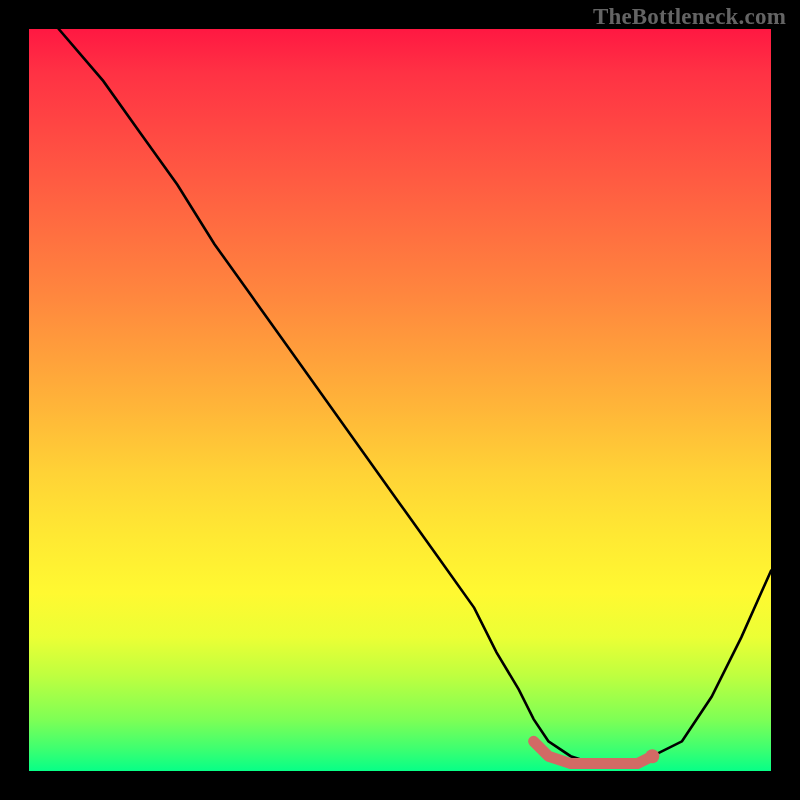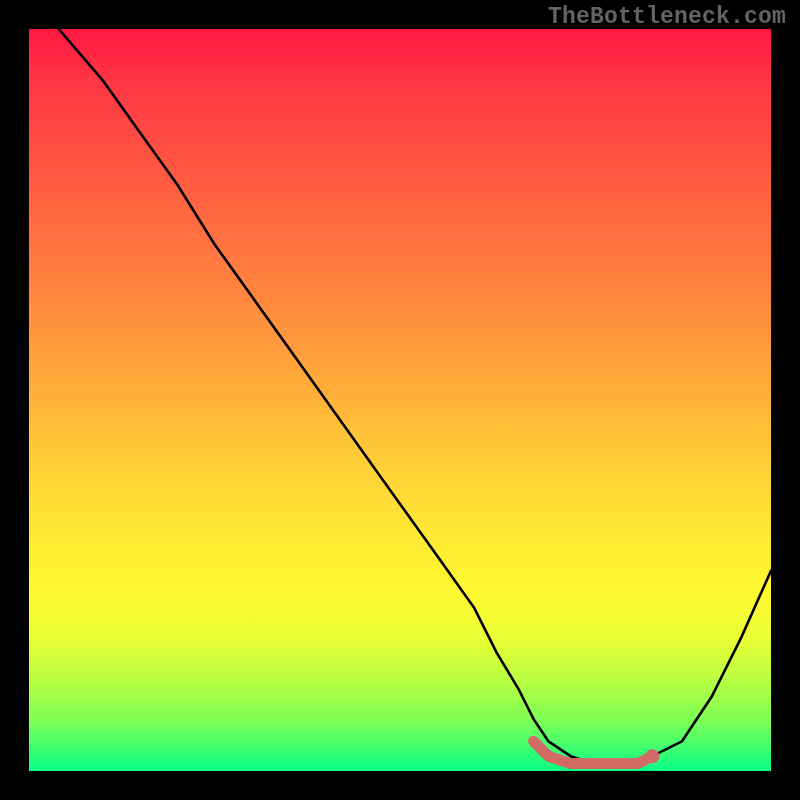--- a/index.html
+++ b/index.html
@@ -13,21 +13,21 @@
   .outer {
     position: relative;
     width: 800px;
     height: 800px;
     background: #000;
   }
   .watermark {
     position: absolute;
     top: 4px;
     right: 14px;
-    font-family: Liberation Mono, monospace;
+    font-family: Liberation Serif, serif;
     font-size: 23px;
     font-weight: 600;
     color: #646464;
     letter-spacing: 0.2px;
   }
   .plot {
     position: absolute;
     left: 29px;
     top: 29px;
     width: 742px;

